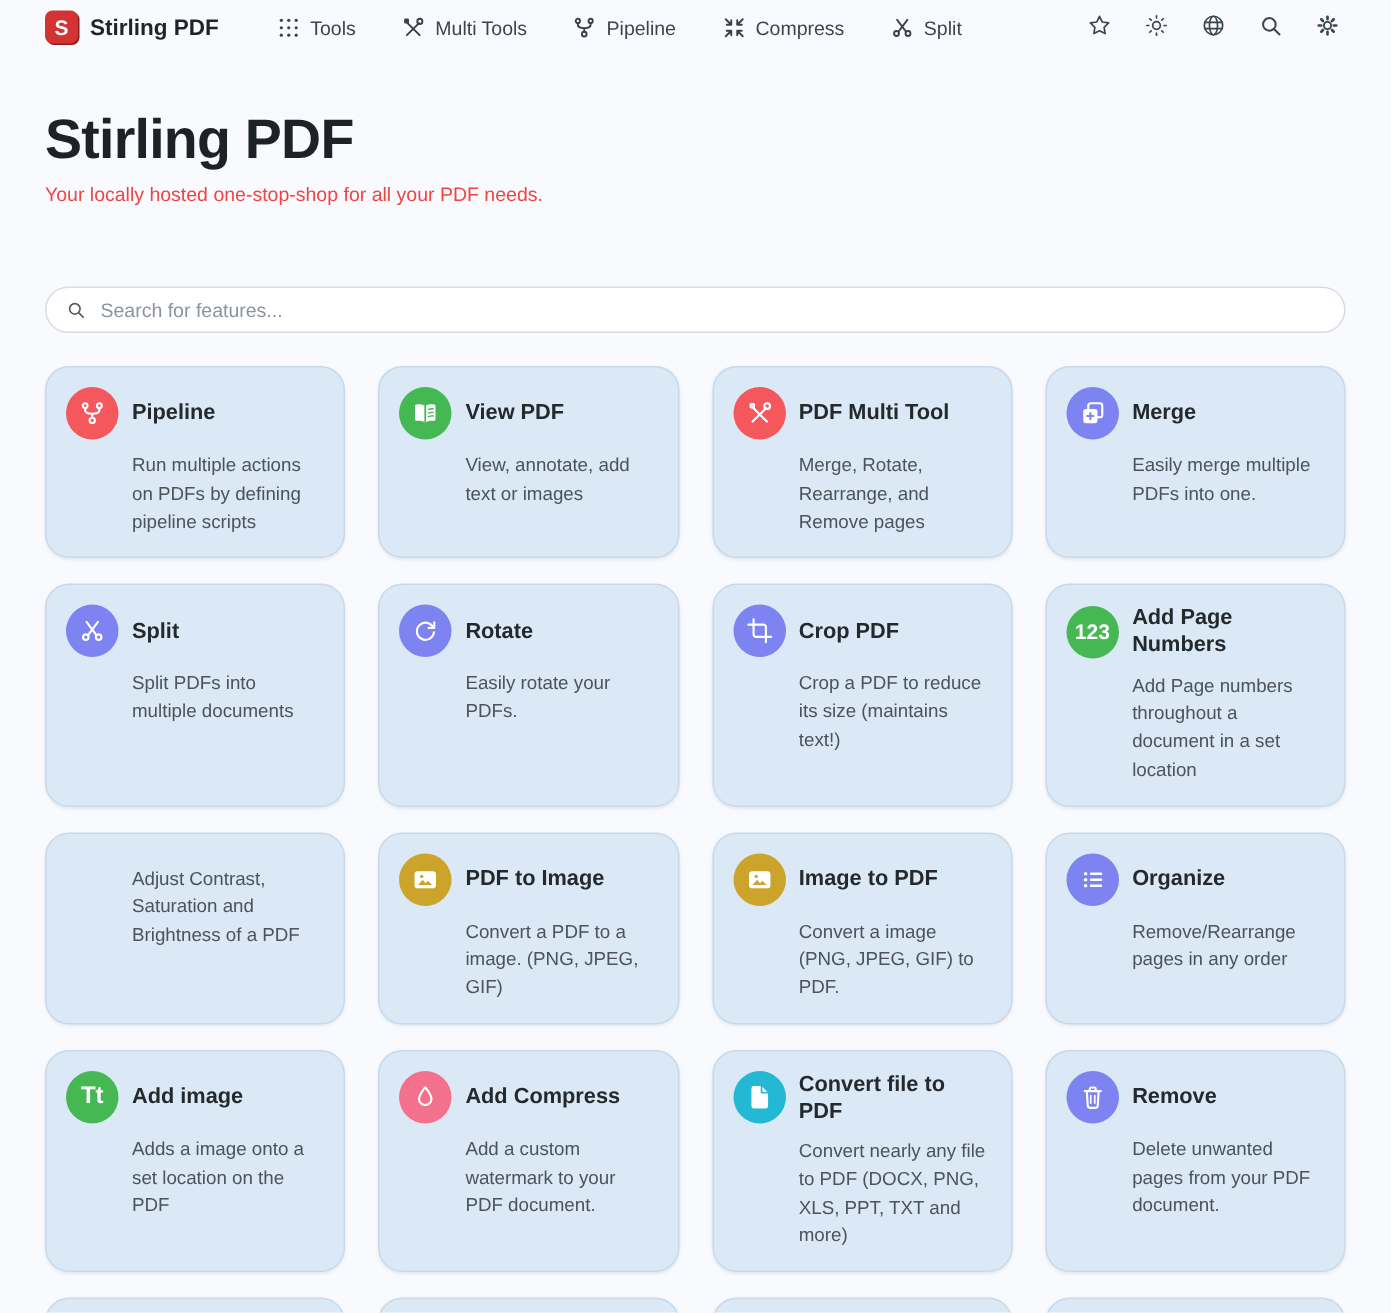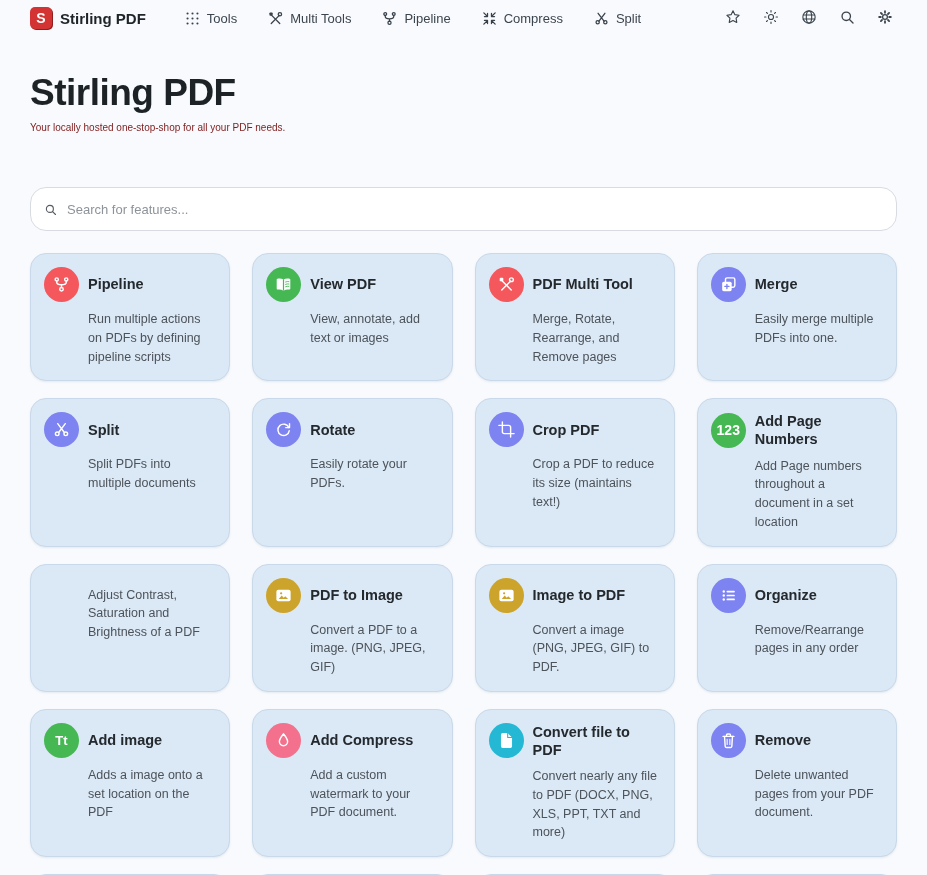--- a/index.html
+++ b/index.html
@@ -35,29 +35,29 @@
   .nav-right { margin-left: auto; display: flex; align-items: center; gap: 14px; }
   .icon-btn {
     width: 24px; height: 24px; border: none; background: transparent;
     color: #3c454e; cursor: pointer; display: flex; align-items: center; justify-content: center;
     padding: 0;
   }
   .icon-btn svg { width: 18px; height: 18px; }
   
   .hero { padding: 38px 30px 0 30px; }
   .hero-title { font-size: 37px; font-weight: 600; color: #1d2227; letter-spacing: -0.5px; }
-  .hero-subtitle { margin-top: 8px; font-size: 10px; color: #7f1d1d; }
+  .hero-subtitle { margin-top: 8px; font-size: 13px; color: #ef4444; }
   
   .search-wrap { padding: 54px 30px 0 30px; }
   .search-bar {
     display: flex; align-items: center;
     background: #ffffff;
     border: 1px solid #d8dce2;
     border-radius: 16px;
-    height: 44px;
+    height: 31px;
     padding: 0 12px;
     gap: 9px;
   }
   .search-bar .sicon { color: #555b62; display: flex; }
   .search-bar .sicon svg { width: 15px; height: 15px; }
   .search-bar input {
     border: none; outline: none; background: transparent;
     font-family: "Liberation Sans", sans-serif;
     font-size: 13px; color: #33383d; flex: 1;
   }
@@ -359,21 +359,21 @@
             <path d="M10.6 7 H19 M10.6 12 H19 M10.6 17 H19" stroke-width="2.2"></path>
           </svg>
         </div>
         <div class="card-title">Organize</div>
       </div>
       <div class="card-desc">Remove/Rearrange pages in any order</div>
     </div>
     <div class="card" style="--cc: #45b854;">
       <div class="card-head">
         <div class="card-icon">
-          <span class="txt-glyph" style="font-size:13px">Tt</span>
+          <span class="txt-glyph" style="font-size:16px">Tt</span>
         </div>
         <div class="card-title">Add image</div>
       </div>
       <div class="card-desc">Adds a image onto a set location on the PDF</div>
     </div>
     <div class="card" style="--cc: #f3718c;">
       <div class="card-head">
         <div class="card-icon">
           <svg viewBox="0 0 24 24" fill="none" stroke="currentColor" stroke-width="1.8" stroke-linecap="round" stroke-linejoin="round">
             <path d="M12 3.6 C9.4 7 6.8 10.2 6.8 13.4 a5.2 5.2 0 0 0 10.4 0 C17.2 10.2 14.6 7 12 3.6 z"></path>

